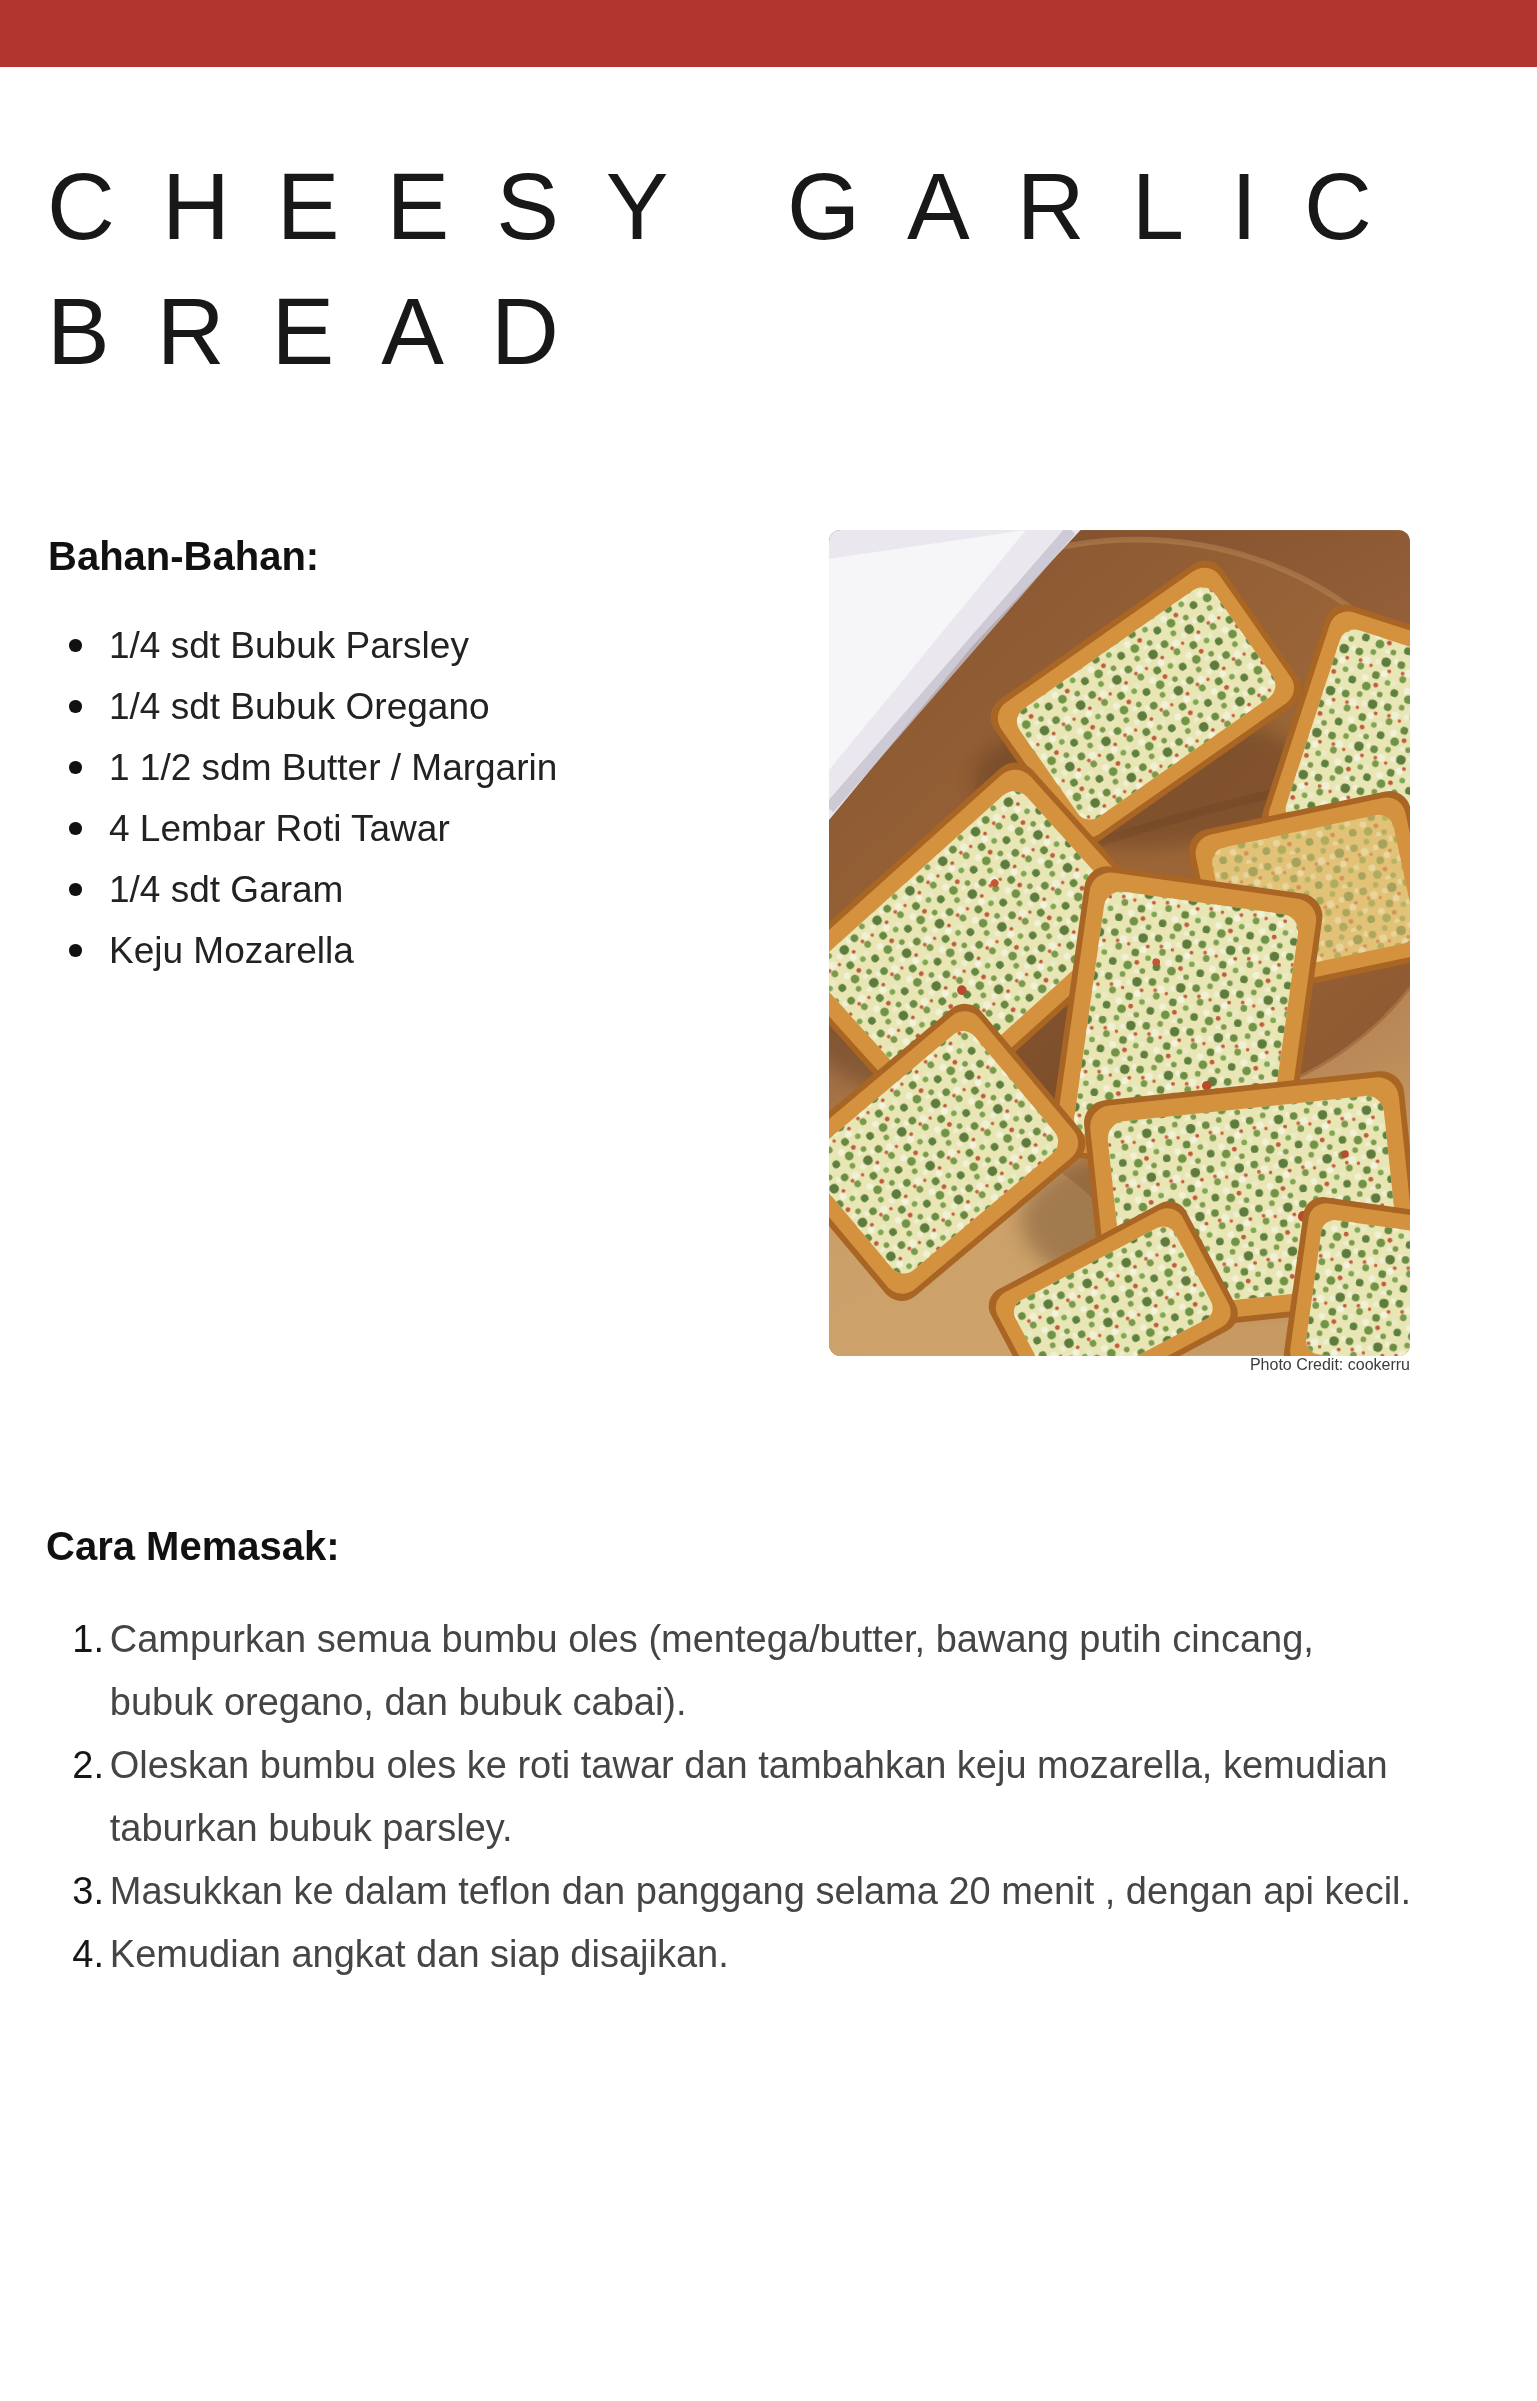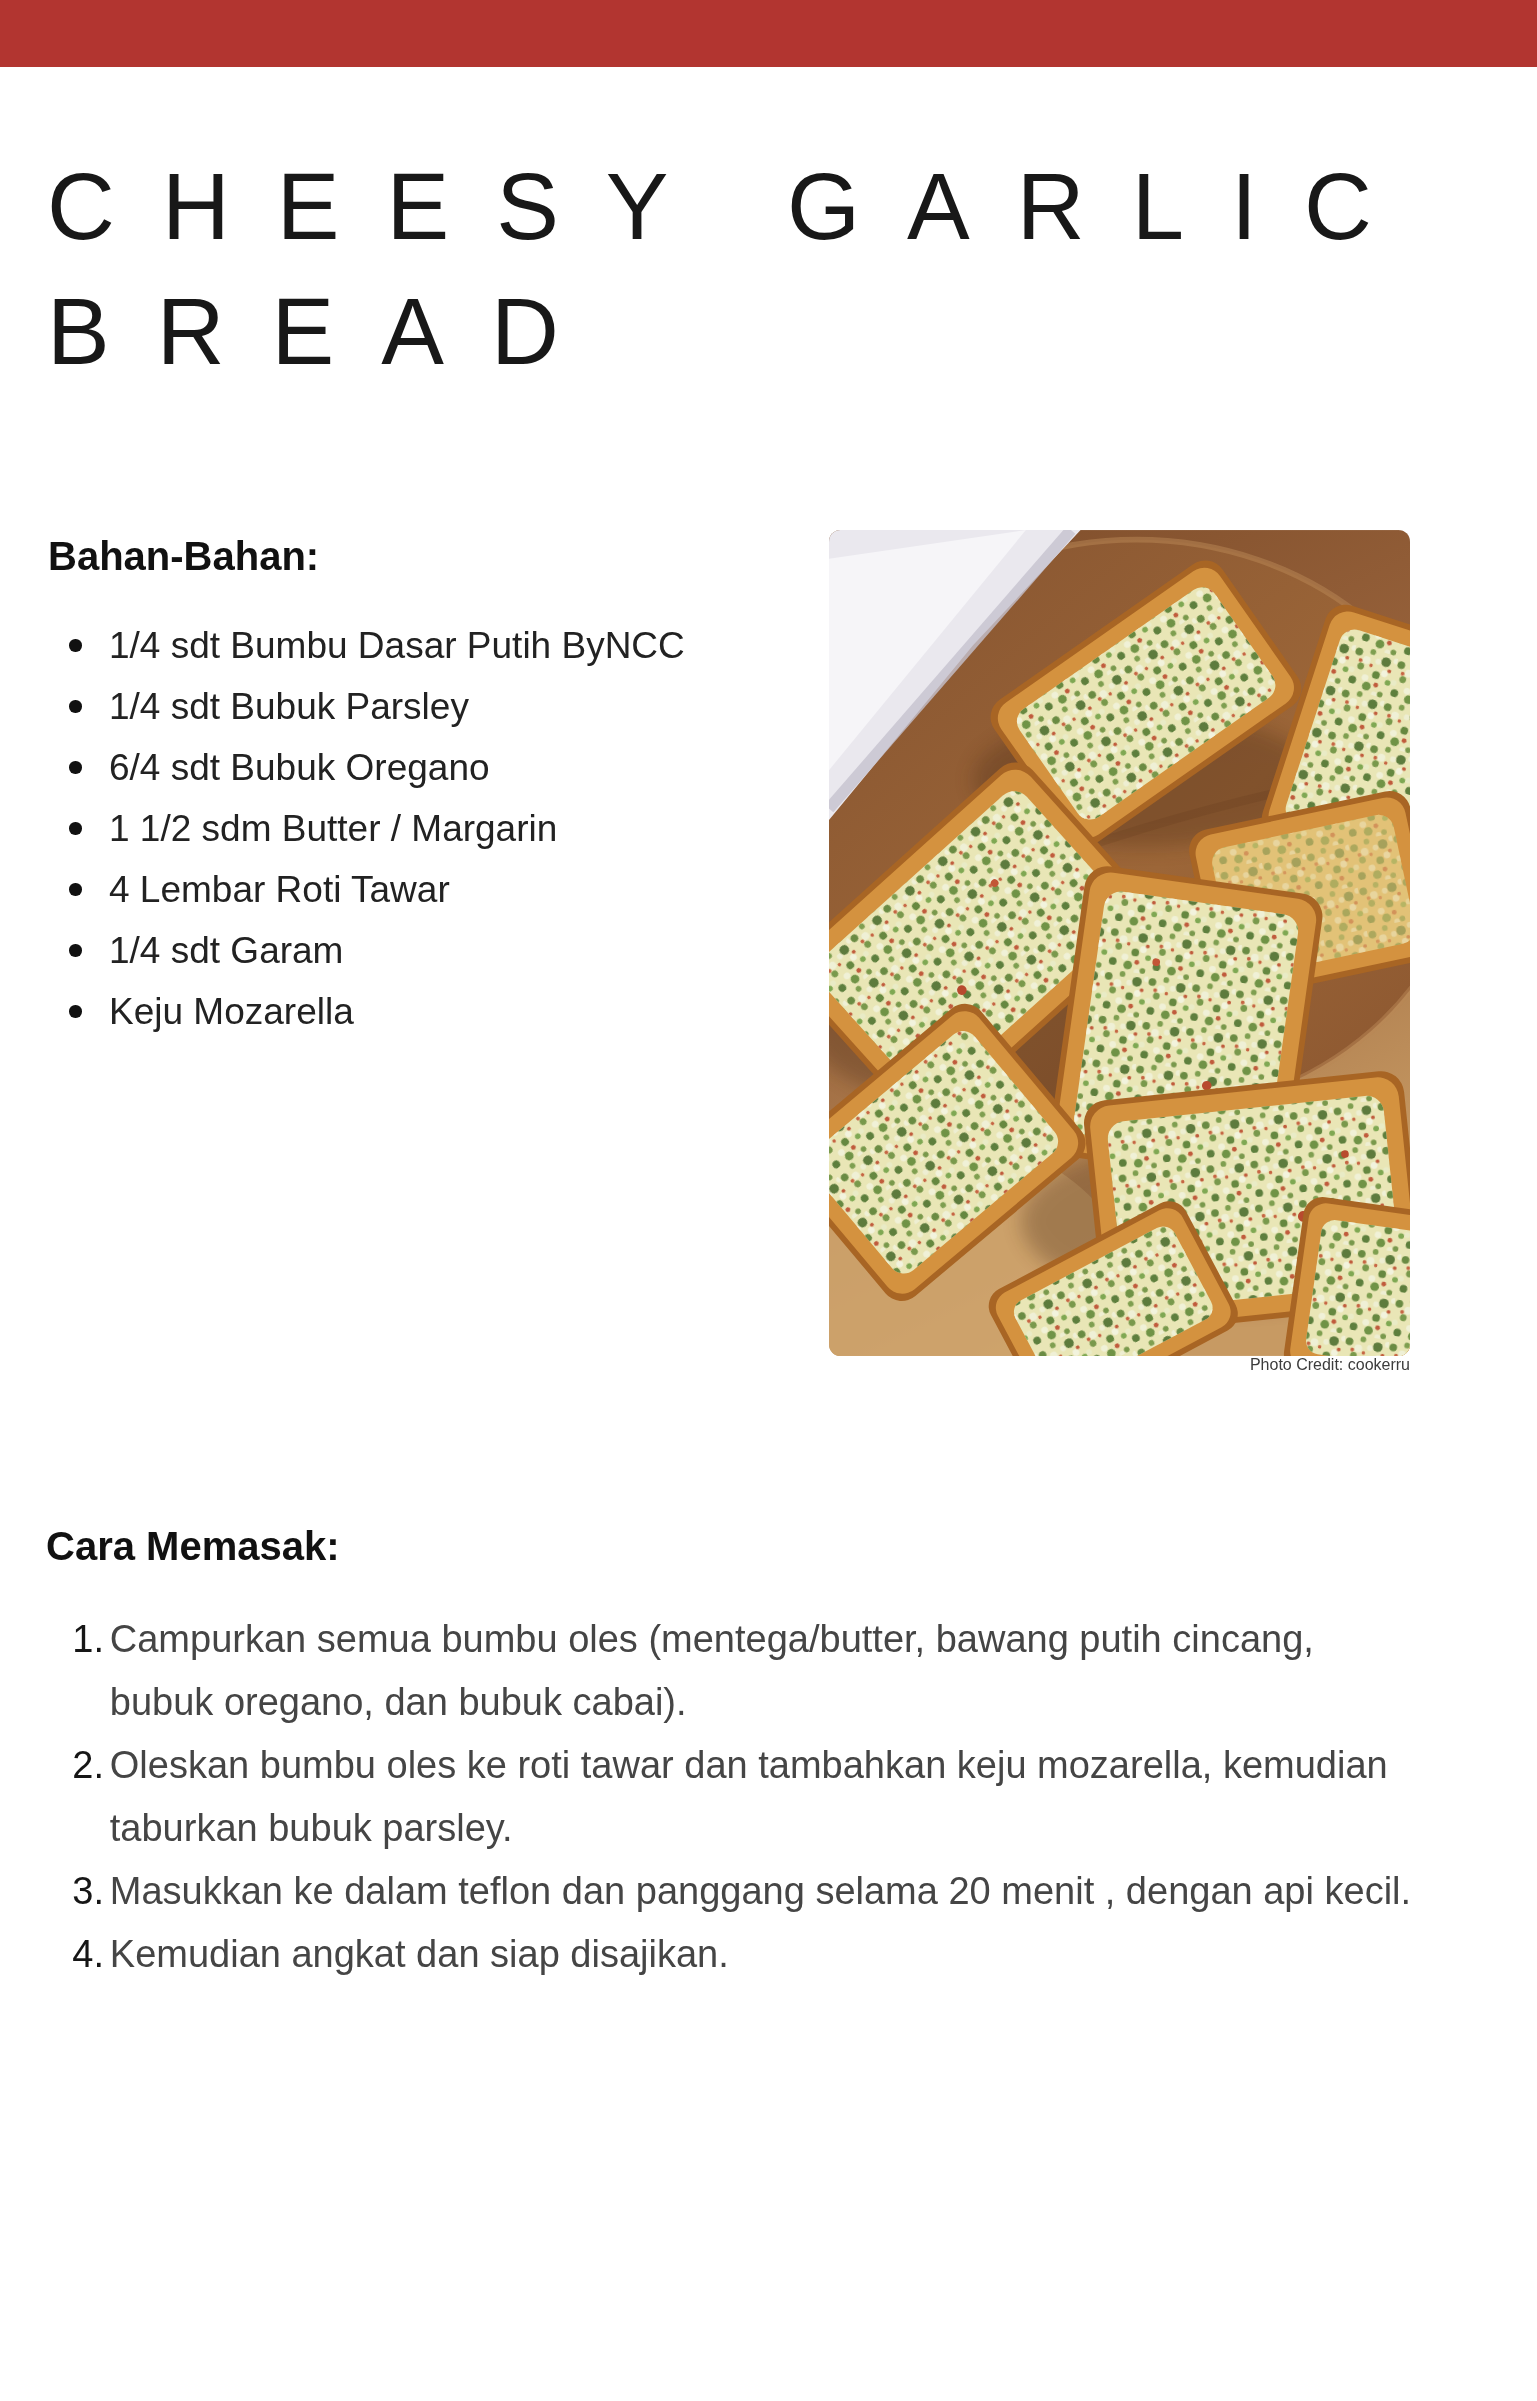--- a/index.html
+++ b/index.html
@@ -57,23 +57,22 @@
 <div class="topbar" style="background: rgb(178, 53, 48);"></div>
 
 <div class="title">
   <div>CHEESY GARLIC</div>
   <div>BREAD</div>
 </div>
 
 <div class="ing-heading">Bahan-Bahan:</div>
 
 <ul class="ing-list">
-  <li><span class="dot"></span><span>1/4 sdt Bumbu Dasar Putih ByNCC</span></li>
   <li><span class="dot"></span><span>1/4 sdt Bubuk Parsley</span></li>
-  <li><span class="dot"></span><span>6/4 sdt Bubuk Oregano</span></li>
+  <li><span class="dot"></span><span>1/4 sdt Bubuk Oregano</span></li>
   <li><span class="dot"></span><span>1 1/2 sdm Butter / Margarin</span></li>
   <li><span class="dot"></span><span>4 Lembar Roti Tawar</span></li>
   <li><span class="dot"></span><span>1/4 sdt Garam</span></li>
   <li><span class="dot"></span><span>Keju Mozarella</span></li>
 </ul>
 
 <div class="photo">
 <svg width="581" height="826" viewBox="0 0 605 860" xmlns="http://www.w3.org/2000/svg">
   <defs>
     <linearGradient id="woodbg" x1="0" y1="0" x2="0.35" y2="1">

